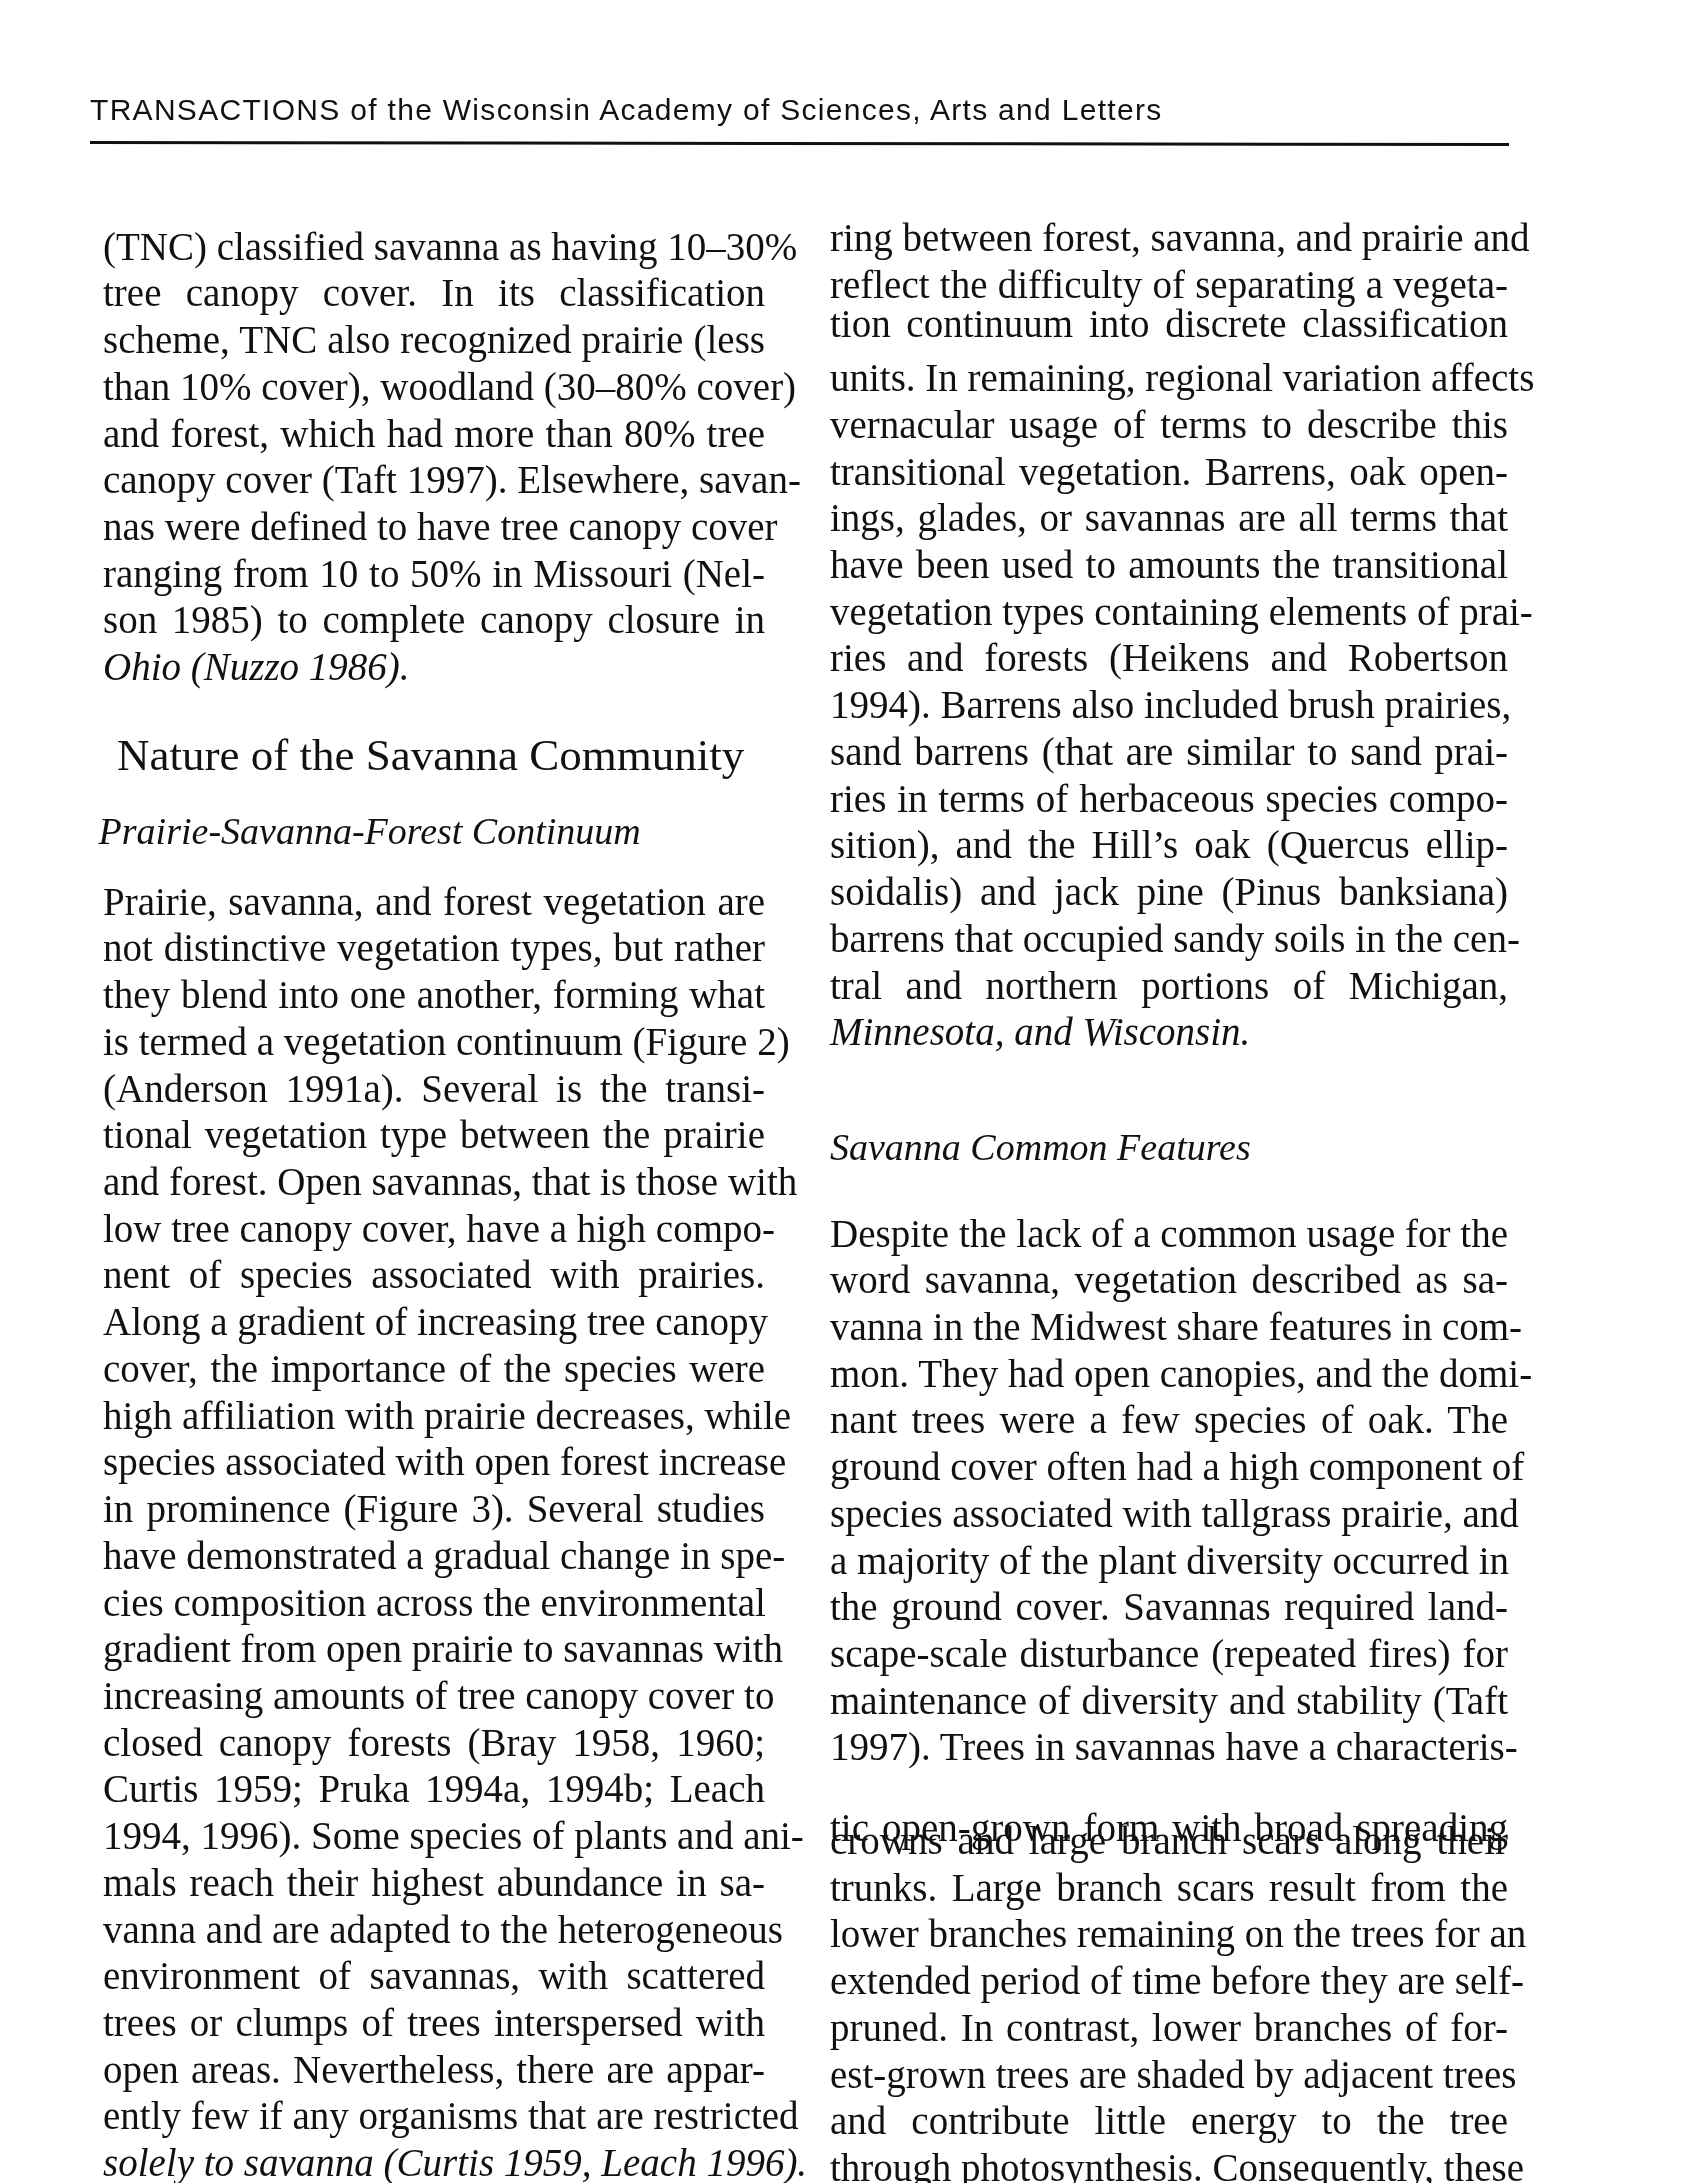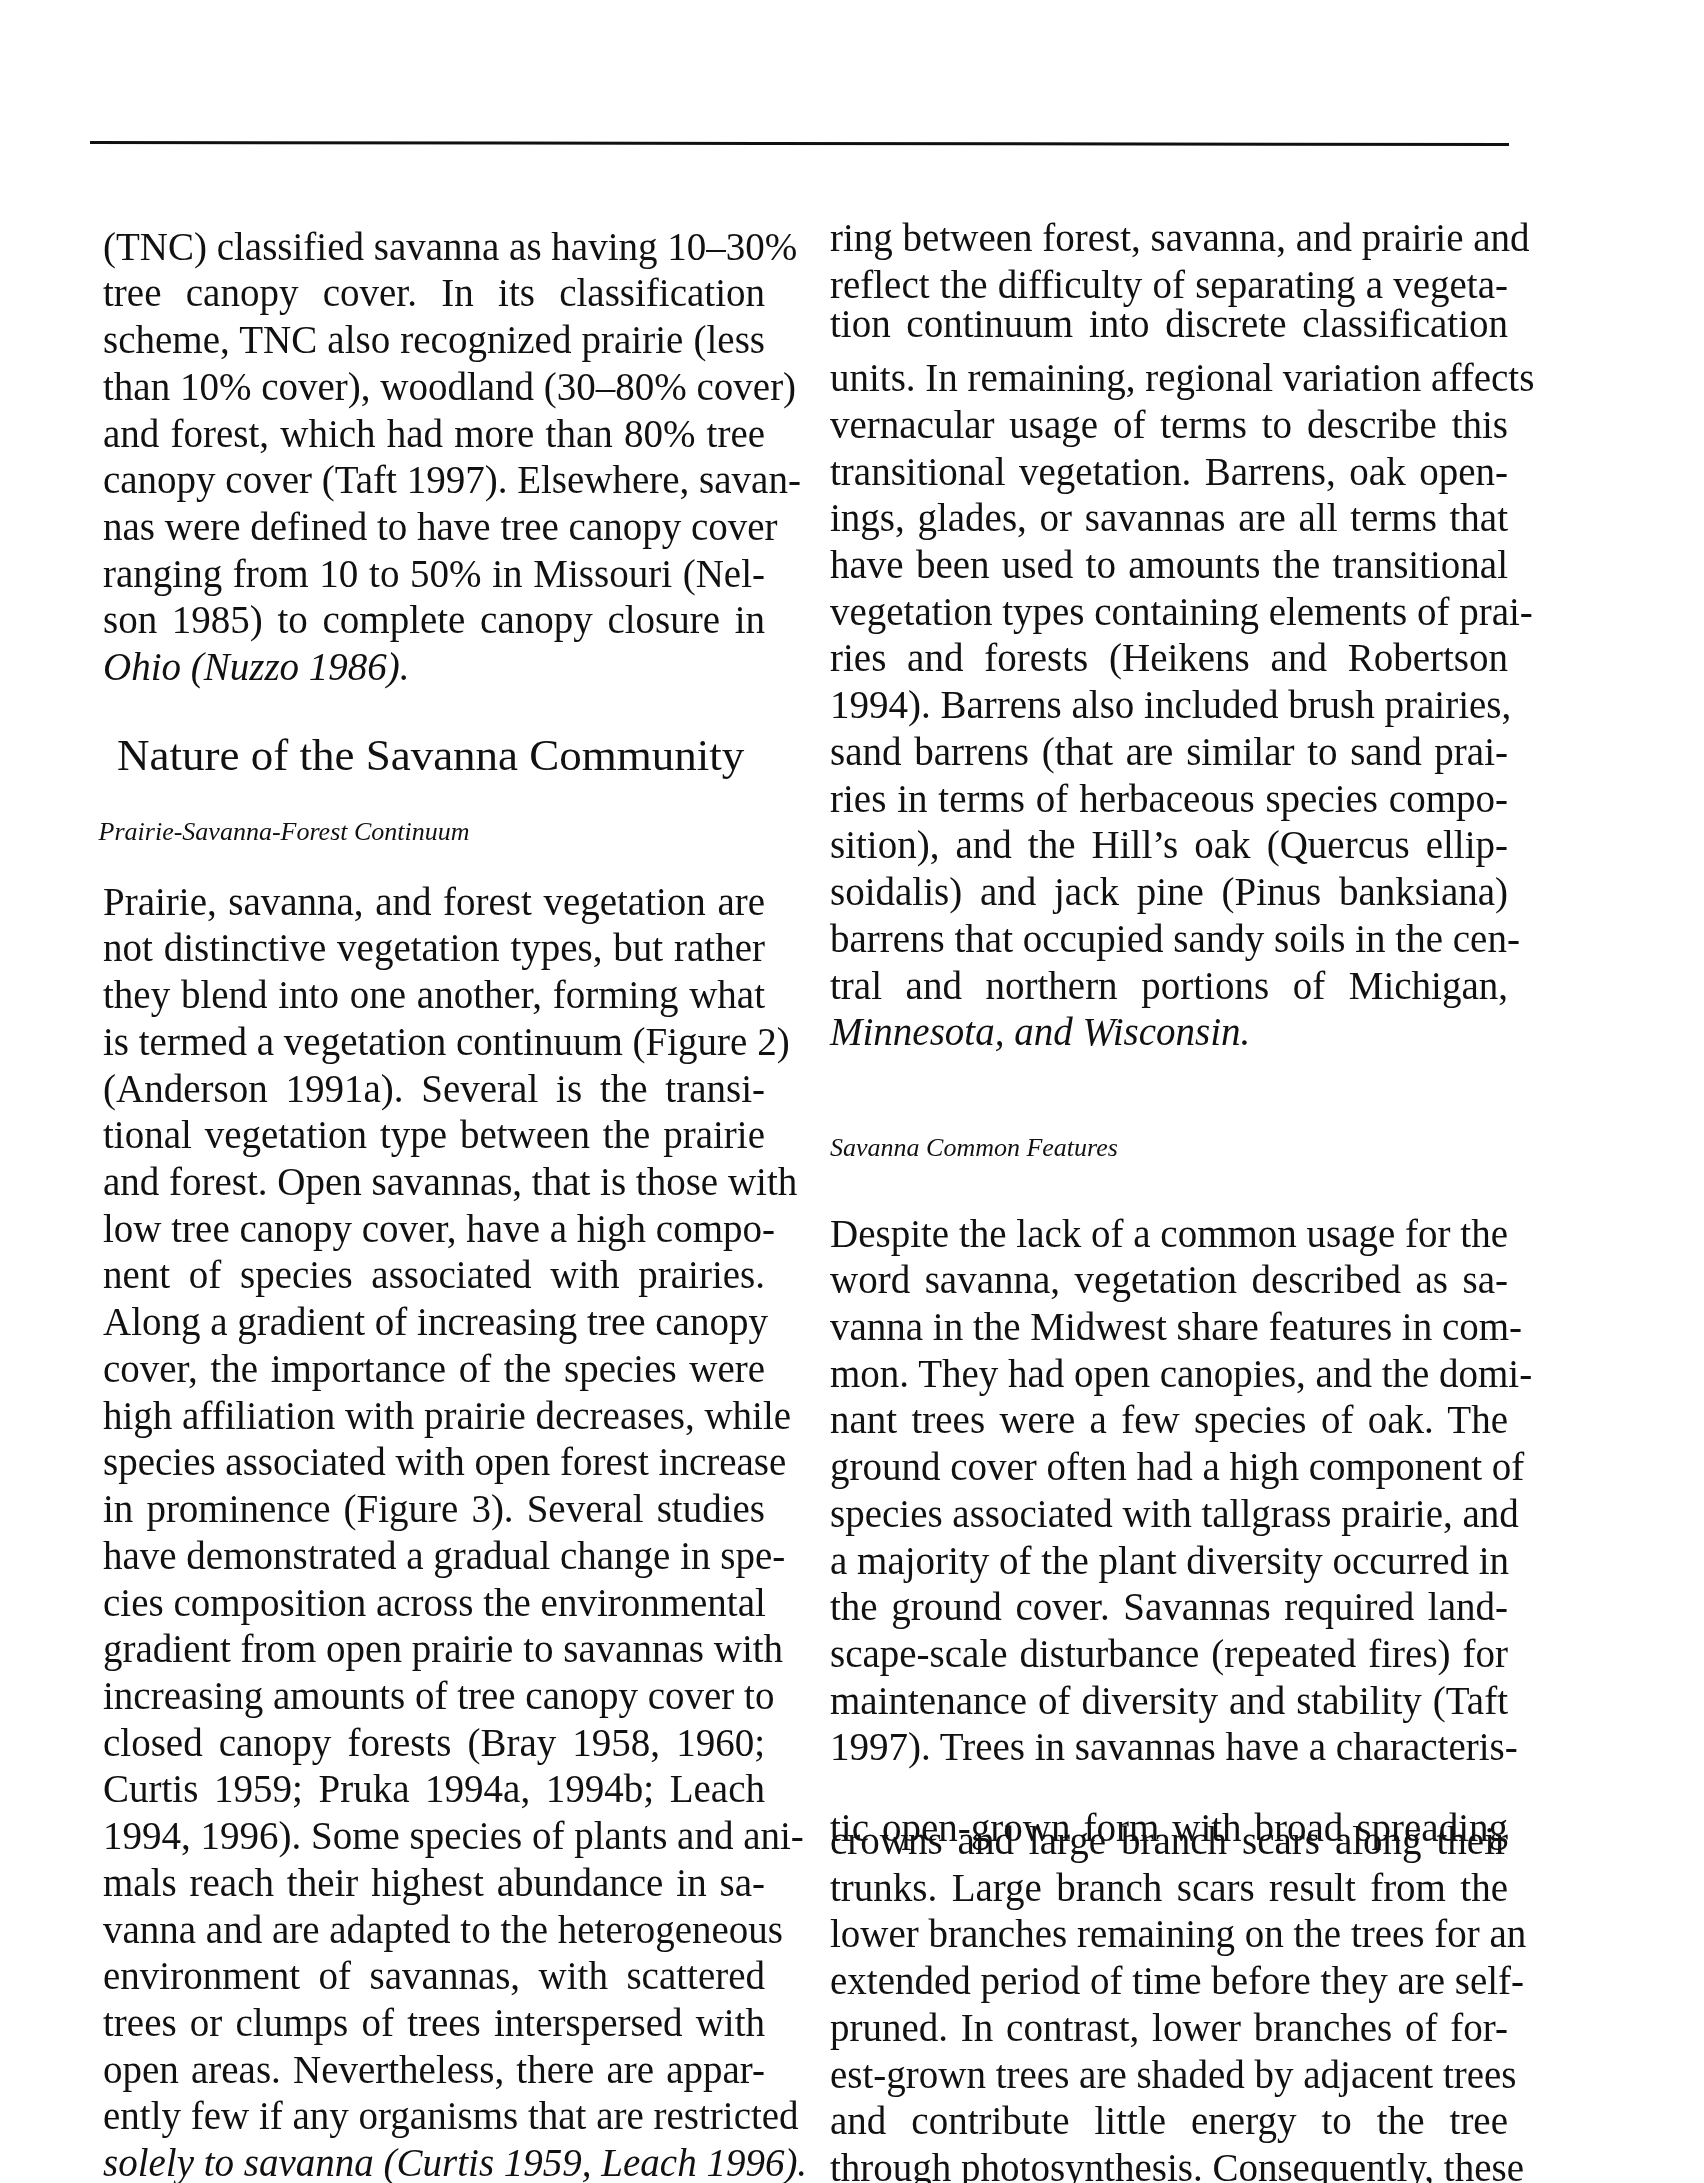--- a/index.html
+++ b/index.html
@@ -13,27 +13,28 @@
   .col { position:absolute; top:0; }
   .col-left { left:103px; width:662px; }
   .col-right { left:830px; width:678px; }
   .ln { position:absolute; left:0; width:100%; font-family:"Liberation Serif", serif;
     font-size:39px; line-height:47px; height:47px; white-space:nowrap;
     text-align:justify; text-align-last:justify; }
   .ln.last { text-align-last:left;font-style:italic; }
   .h1 { position:absolute; left:14px; font-family:"Liberation Serif", serif; font-size:45px;
     line-height:52px; white-space:nowrap; }
   .h2 { position:absolute; left:-4.4px; font-family:"Liberation Serif", serif; font-style:italic;
-    font-size:26px; line-height:47px; white-space:nowrap; }
+    font-size:38px; line-height:47px; white-space:nowrap; }
 </style>
 </head>
 <body>
 
 <div class="page">
 
+  <div class="running-head">TRANSACTIONS of the Wisconsin Academy of Sciences, Arts and Letters</div>
   <div class="rule"></div>
 
   <div class="col col-left">
     <div class="ln" style="top:223px">(TNC) classified savanna as having 10–30%</div>
     <div class="ln" style="top:269px">tree canopy cover. In its classification</div>
     <div class="ln" style="top:316px">scheme, TNC also recognized prairie (less</div>
     <div class="ln" style="top:363px">than 10% cover), woodland (30–80% cover)</div>
     <div class="ln" style="top:410px">and forest, which had more than 80% tree</div>
     <div class="ln" style="top:456px">canopy cover (Taft 1997). Elsewhere, savan-</div>
     <div class="ln" style="top:503px">nas were defined to have tree canopy cover</div>

